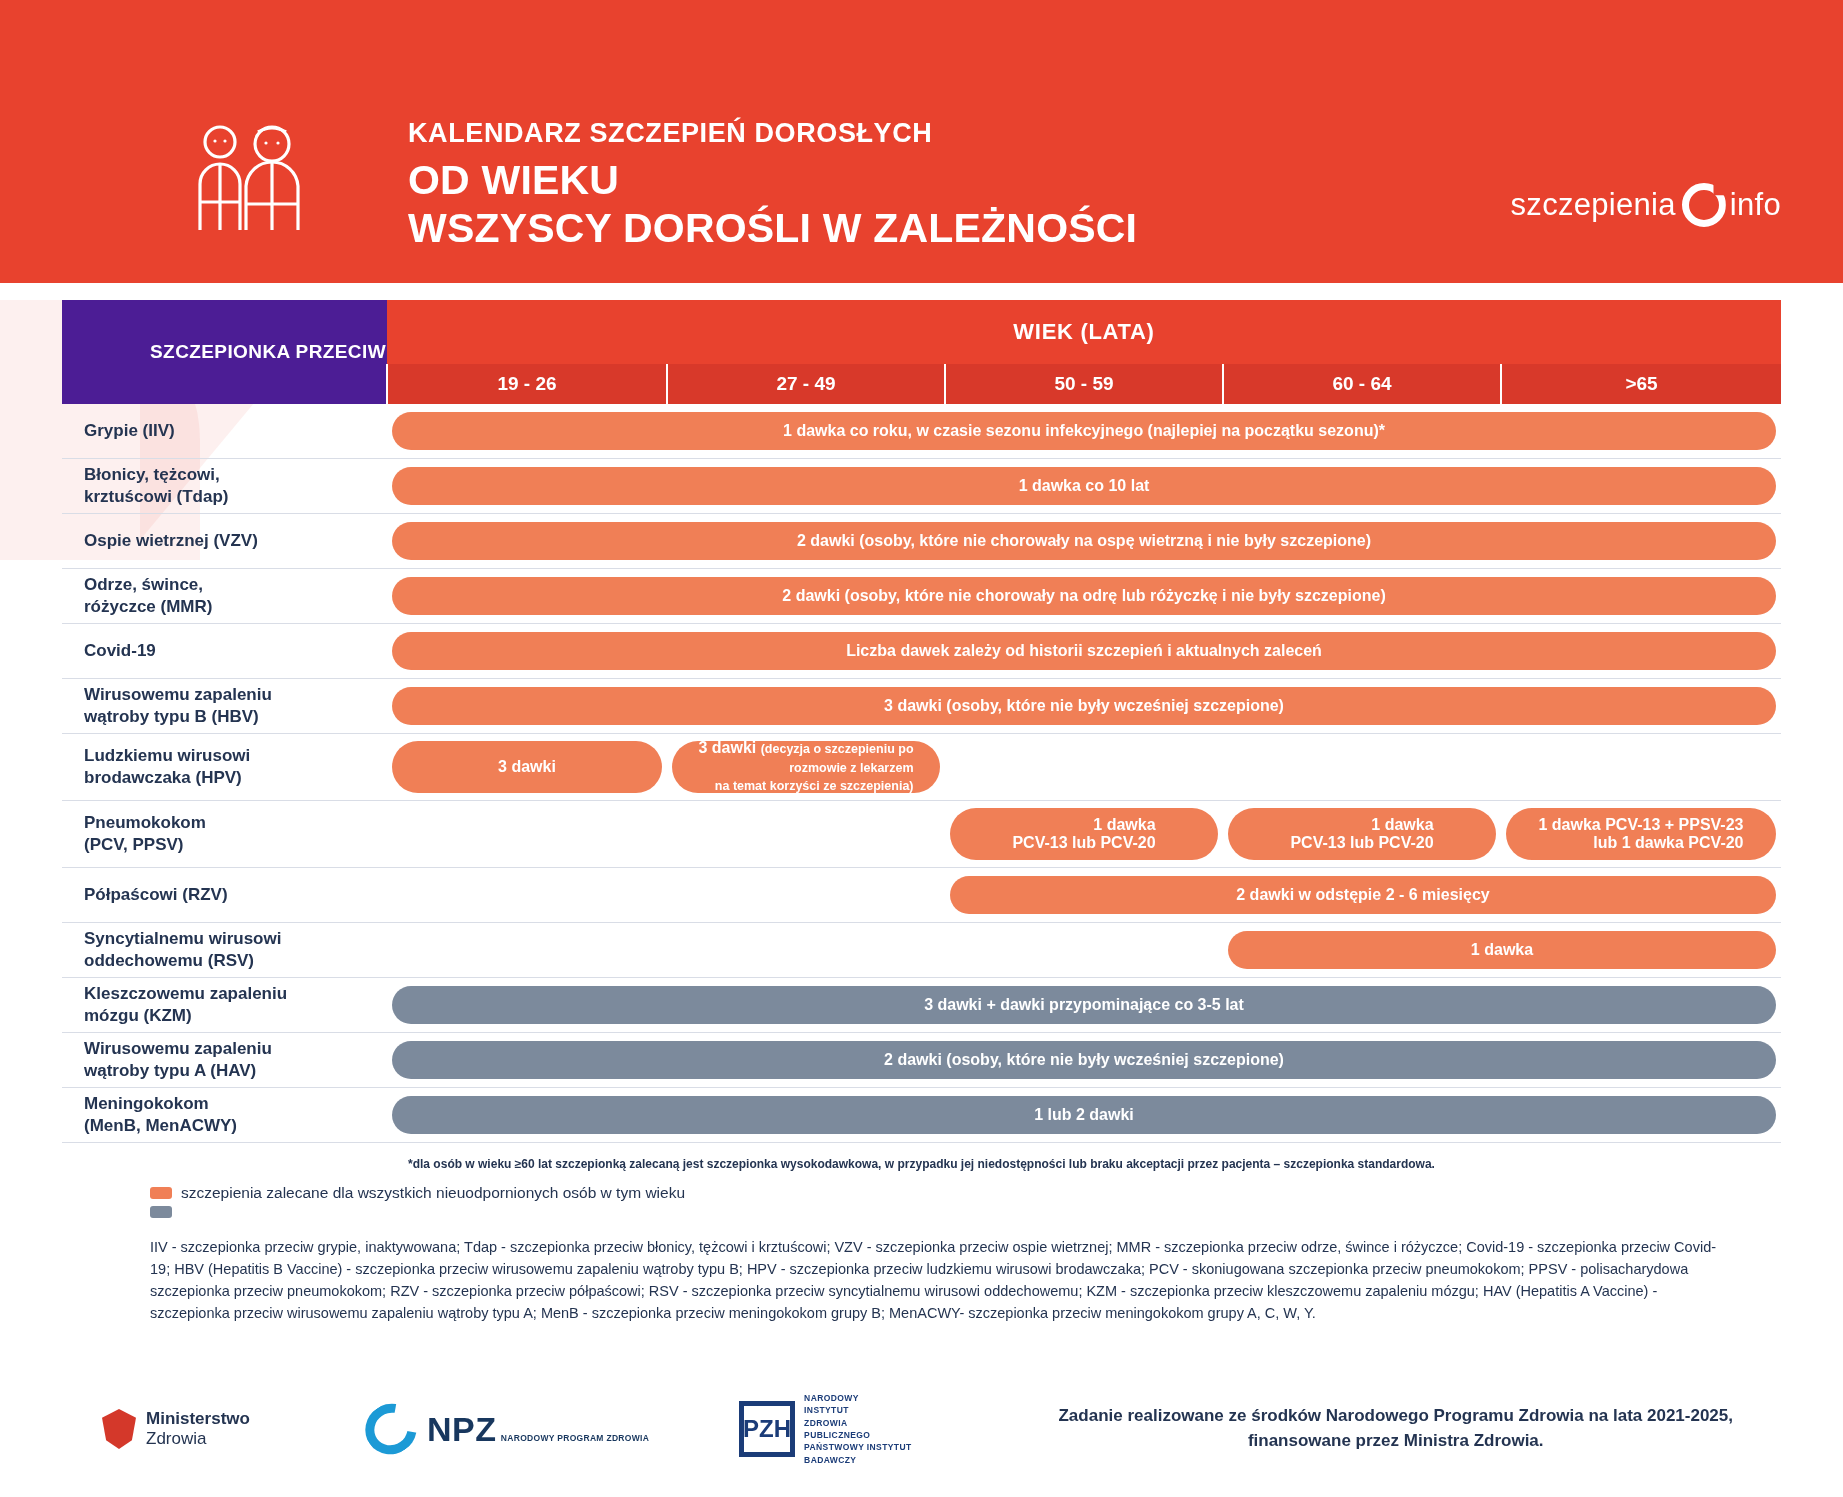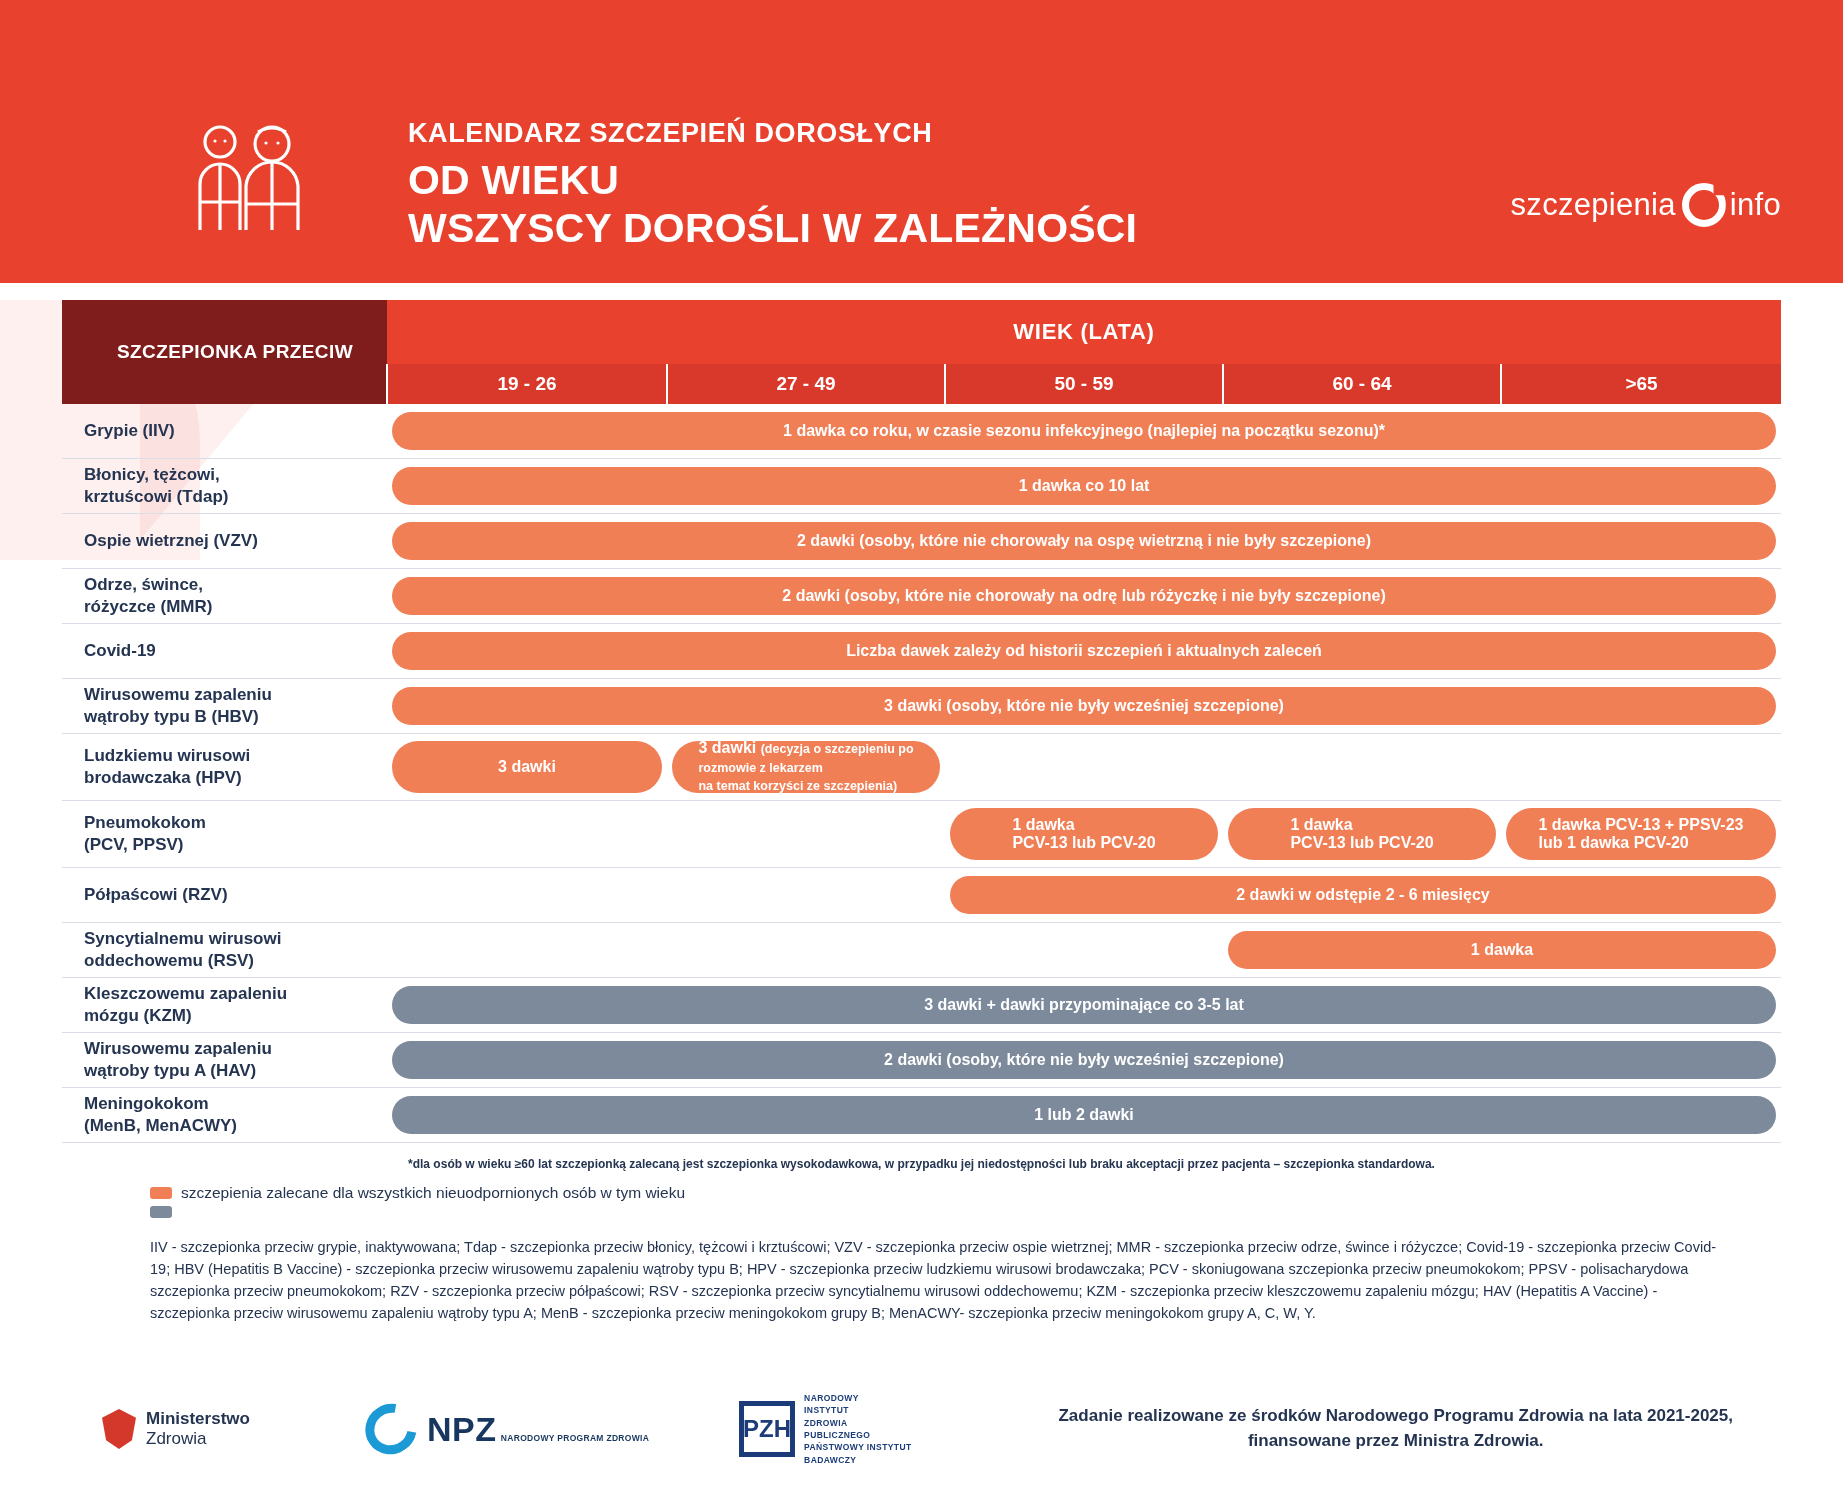--- a/index.html
+++ b/index.html
@@ -81,27 +81,27 @@
     position: relative;
     padding: 0 62px;
   }
   table.cal {
     width: 1719px;
     border-collapse: collapse;
     margin-top: 17px;
     table-layout: fixed;
   }
   .hdr-left {
-    background: #7f1d1d;
+    background: #4c1d95;
     color: #fff;
     font-size: 19px;
     font-weight: bold;
     letter-spacing: 0.4px;
     padding: 0 0 0 22px;
-    text-align: center;
+    text-align: right;
     vertical-align: middle;
     width: 325px;
     height: 64px;
   }
   .hdr-top {
     background: #e8422e;
     color: #fff;
     font-size: 22px;
     font-weight: bold;
     letter-spacing: 0.7px;
@@ -140,21 +140,21 @@
     top: 50%;
     transform: translateY(-50%);
     height: 38px;
     border-radius: 19px;
     color: #ffffff;
     font-size: 16px;
     font-weight: bold;
     display: flex;
     align-items: center;
     justify-content: center;
-    text-align: left;
+    text-align: right;
     line-height: 1.15;
     padding: 0 10px;
   }
   .bar.orange { background: #f07f56; }
   .bar.grey { background: #7c8a9c; }
   .bar.tall { height: 52px; border-radius: 26px; }
   .bar .sm-inline { font-size: 12.5px; font-weight: bold; }
   
   .notes {
     padding: 0 62px;

